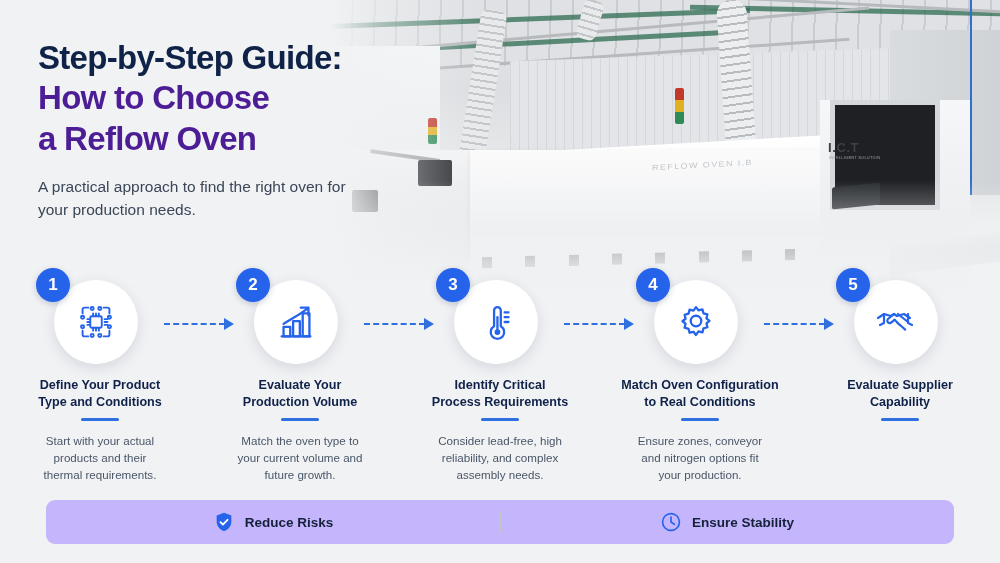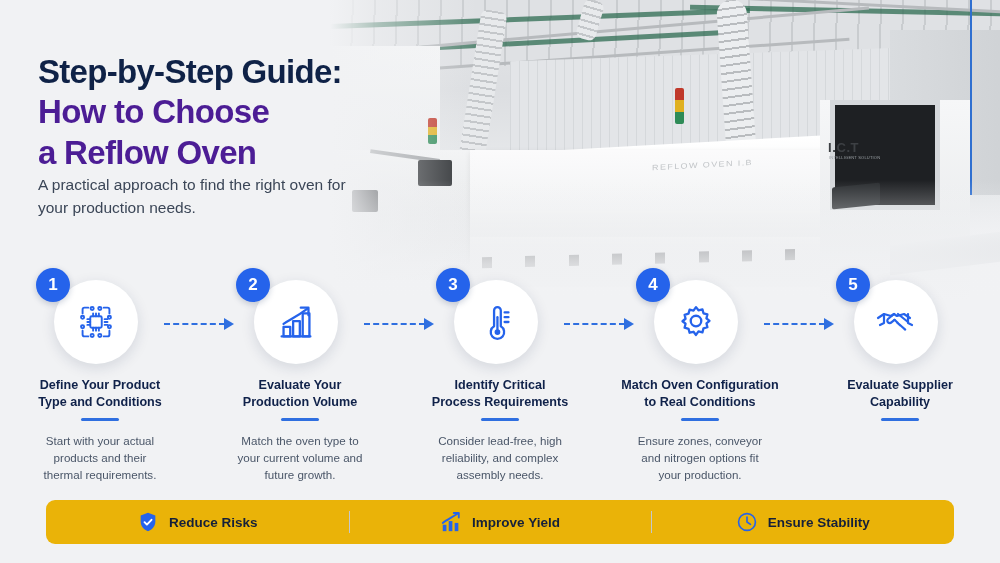--- a/index.html
+++ b/index.html
@@ -170,28 +170,28 @@
     background: #2f6fd0;
   }
   .photo-fade {
     position: absolute; inset: 0;
     background:
       linear-gradient(90deg, rgba(241,242,244,1) 0%, rgba(241,242,244,.55) 7%, rgba(241,242,244,0) 22%),
       linear-gradient(180deg, rgba(241,242,244,0) 60%, rgba(241,242,244,.85) 88%, rgba(241,242,244,1) 100%);
   }
 
   
-  .header { position: absolute; top: 52px; left: 38px; width: 420px; z-index: 5; }
+  .header { position: absolute; top: 38px; left: 38px; width: 420px; z-index: 5; }
   .title-line {
     font-size: 33px; font-weight: bold; letter-spacing: -.7px; line-height: 1.22;
   }
   .title-line.dark { color: #0f2247; }
   .title-line.blue { color: #4c1d95; }
   .subtitle {
-    font-size: 15.5px; line-height: 1.5; color: #3b4657;
+    margin-top: 16px; font-size: 15.5px; line-height: 1.5; color: #3b4657;
     max-width: 330px;
   }
 
   
   .steps {
     position: absolute; top: 272px; left: 0; width: 1000px;
     display: flex; z-index: 6;
   }
   .step { width: 200px; position: relative; display: flex; flex-direction: column; align-items: center; }
   .step-icon-wrap { position: relative; width: 92px; height: 92px; }
@@ -230,21 +230,21 @@
   .arrow .head {
     width: 0; height: 0; margin-left: -1px;
     border-top: 6px solid transparent; border-bottom: 6px solid transparent;
     border-left: 10px solid #2f6fe0;
   }
 
   
   .benefits {
     position: absolute; bottom: 19px; left: 46px;
     width: 908px; height: 44px;
-    background: #eab308; border-radius: 9px;
+    background: #c4b5fd; border-radius: 9px;
     display: flex; align-items: center; z-index: 7;
   }
   .benefit {
     flex: 1; display: flex; align-items: center; justify-content: center; gap: 10px;
     position: relative; height: 100%;
   }
   .benefit + .benefit::before {
     content: ""; position: absolute; left: 0; top: 11px;
     width: 1px; height: 22px; background: #c3c7cd;
   }
@@ -459,30 +459,20 @@
   <div class="benefits">
 
     <div class="benefit">
       <svg class="benefit-icon" viewBox="0 0 24 24">
         <path d="M12 2l8 3v6.5c0 5-3.4 9-8 10.5-4.6-1.5-8-5.5-8-10.5V5l8-3z" fill="#2563eb"></path>
         <path d="M8.2 12.2l2.6 2.6 5-5.2" fill="none" stroke="#ffffff" stroke-width="2.1" stroke-linecap="round" stroke-linejoin="round"></path>
       </svg>
       <span class="benefit-label">Reduce Risks</span>
     </div>
 
-    <div class="benefit">
-      <svg class="benefit-icon" viewBox="0 0 24 24">
-        <rect x="3" y="15" width="4" height="7" fill="#2563eb"></rect>
-        <rect x="9.5" y="11" width="4" height="11" fill="#2563eb"></rect>
-        <rect x="16" y="13" width="4" height="9" fill="#2563eb"></rect>
-        <path d="M3 13C7 10 11 8 20 2.5" fill="none" stroke="#2563eb" stroke-width="2" stroke-linecap="round"></path>
-        <path d="M15 2.2h5.5v5" fill="none" stroke="#2563eb" stroke-width="2" stroke-linecap="round" stroke-linejoin="round"></path>
-      </svg>
-      <span class="benefit-label">Improve Yield</span>
-    </div>
 
     <div class="benefit">
       <svg class="benefit-icon" viewBox="0 0 24 24" fill="none" stroke="#2563eb" stroke-width="1.8" stroke-linecap="round" stroke-linejoin="round">
         <circle cx="12" cy="12" r="9.2"></circle>
         <path d="M12 6.6V12l3.8 2.6"></path>
       </svg>
       <span class="benefit-label">Ensure Stability</span>
     </div>
 
 

